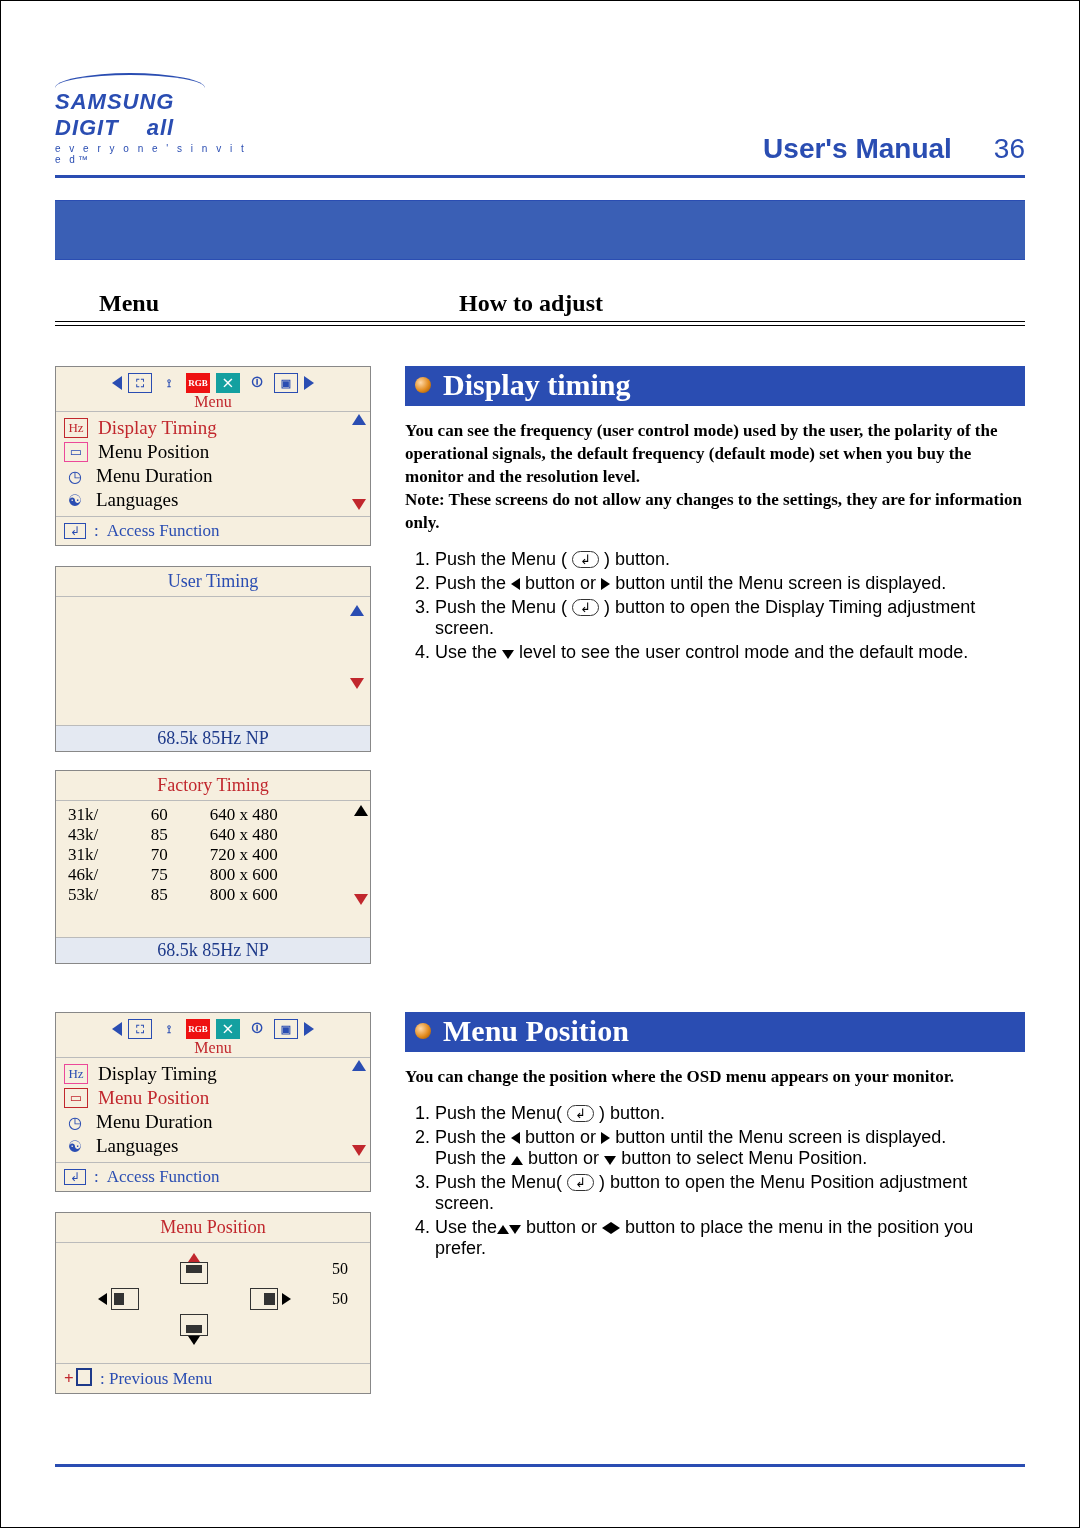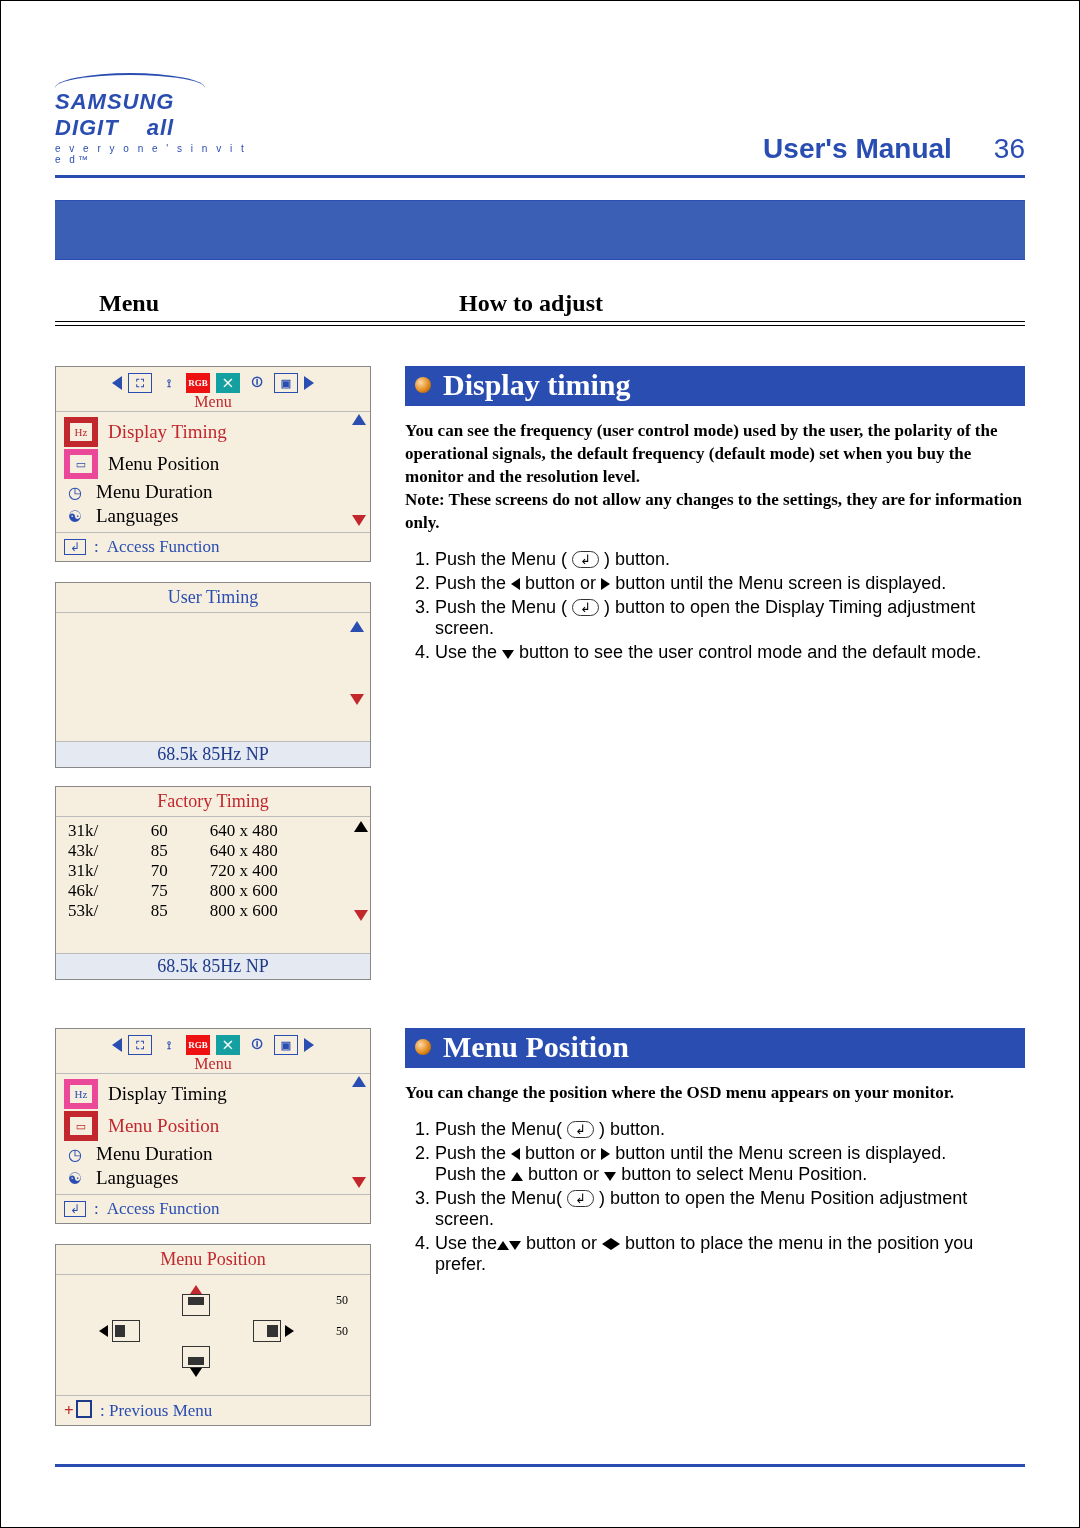--- a/index.html
+++ b/index.html
@@ -152,23 +152,23 @@
     text-align:center; color:#c1272d; font-size:16px; margin-top:-2px;
   }
   .osd .body { border-top:1px solid #bbb; position:relative; }
   .osd ul { list-style:none; margin:4px 0; padding:0; }
   .osd li {
     display:flex; align-items:center; gap:10px;
     font-size:19px; padding:1px 8px;
   }
   .mini-ic {
     width:22px; height:18px;
-    border:6px solid #ec4899;
+    border:1px solid #ec4899;
     display:inline-flex; justify-content:center; align-items:center;
-    font-size:11px; color:#2a4db2;
+    font-size:13px; color:#2a4db2;
   }
   .mini-ic.noborder { border:none; font-size:16px; }
   .sel-red { color:#c1272d; }
   .osd .access {
     border-top:1px solid #bbb;
     color:#2a4db2; font-size:17px;
     padding:4px 8px;
     display:flex; align-items:center; gap:8px;
   }
   .enter {
@@ -221,21 +221,21 @@
     grid-template-columns: 1fr auto 1fr auto;
     grid-template-rows: auto auto auto;
     align-items:center; justify-items:center;
     gap:4px 10px;
   }
   .menupos-inner .sq {
     width:26px; height:20px;
     border:1px solid #333;
     display:flex;
   }
-  .menupos-inner .val { font-size:12px; justify-self:end; padding-right:12px;}
+  .menupos-inner .val { font-size:16px; justify-self:end; padding-right:12px;}
   .menupos .prev {
     border-top:1px solid #bbb; color:#2a4db2;
     padding:4px 8px; font-size:17px;
   }
   .menupos .prev .plus { color:#c1272d; font-weight:bold; margin-right:2px;}
   .menupos .prev .sqicon {
     display:inline-block; width:12px; height:14px;
     border:2px solid #1e3a8a; vertical-align:-2px; margin-right:4px;
   }
 
@@ -425,21 +425,21 @@
         <li>
           <span>Push the Menu ( </span><span class="glyph">↲</span><span> ) button.</span>
         </li>
         <li>
           <span>Push the </span><span class="tri-l-inline"></span><span> button or </span><span class="tri-r-inline"></span><span> button until the Menu screen is displayed.</span>
         </li>
         <li>
           <span>Push the Menu ( </span><span class="glyph">↲</span><span> ) button to open the Display Timing adjustment screen.</span>
         </li>
         <li>
-          <span>Use the </span><span class="tri-d-inline"></span><span> button to see the user control mode and the default mode.</span>
+          <span>Use the </span><span class="tri-d-inline"></span><span> level to see the user control mode and the default mode.</span>
         </li>
       </ol>
     </div>
   </div>
 
   <div class="section">
     <div class="osd-col">
       <div class="osd">
         <div class="iconbar">
           <span class="tri-left"></span>

